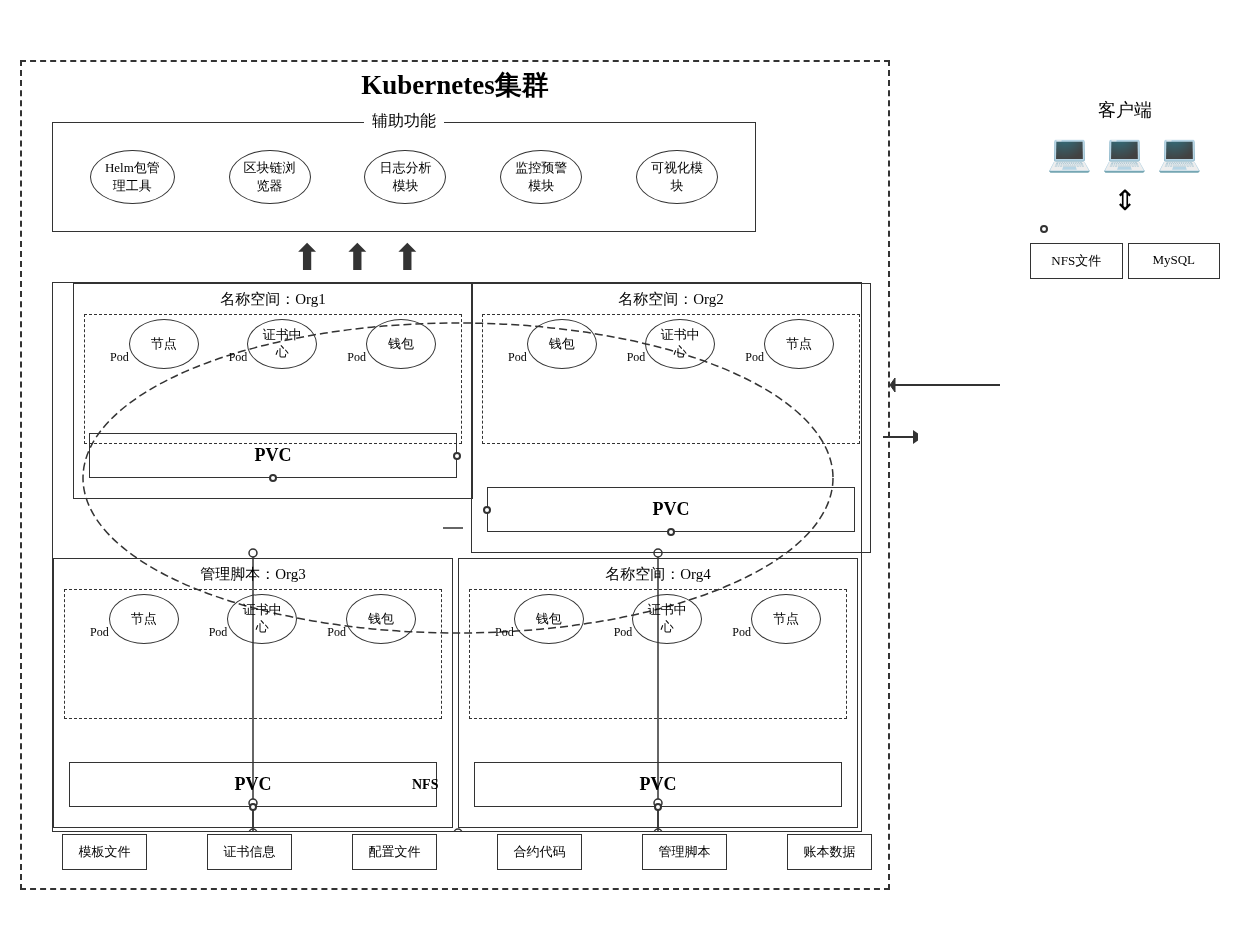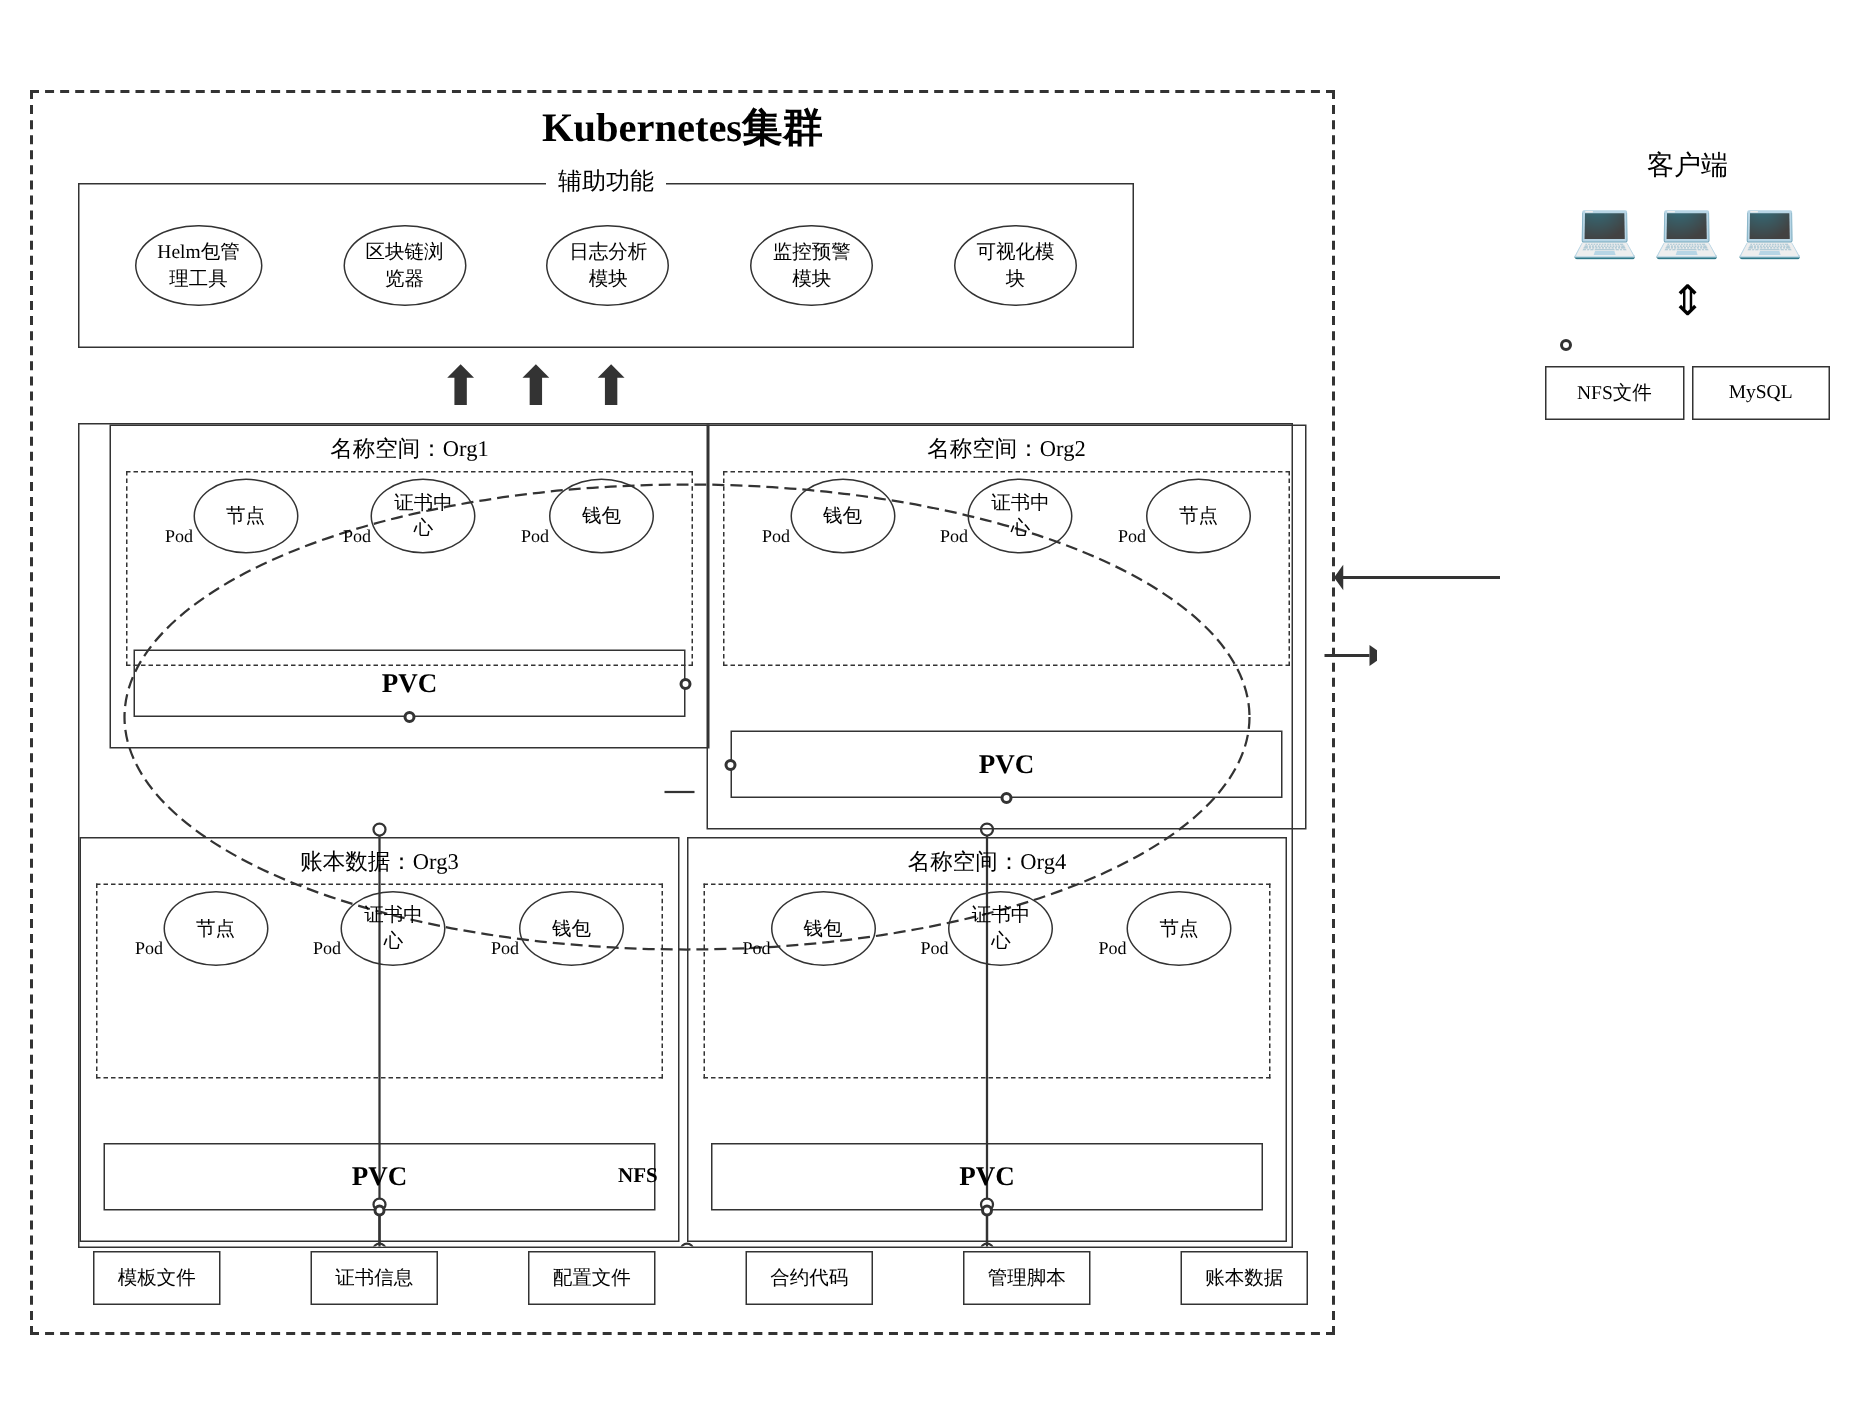--- a/index.html
+++ b/index.html
@@ -434,21 +434,21 @@
           </div>
         </div>
         <div class="pvc-box">
           PVC
           <div class="pvc-dot-left"></div>
           <div class="pvc-dot-bottom"></div>
         </div>
       </div>
 
       <div class="ns-box ns-org3">
-        <div class="ns-title">账本数据：Org3</div>
+        <div class="ns-title">管理脚本：Org3</div>
         <div class="pods-area">
           <div class="pods-row">
             <div class="pod-item">
               <span class="pod-label">Pod</span>
               <div class="pod-ellipse">节点</div>
             </div>
             <div class="pod-item">
               <span class="pod-label">Pod</span>
               <div class="pod-ellipse">证书中<br>心</div>
             </div>

